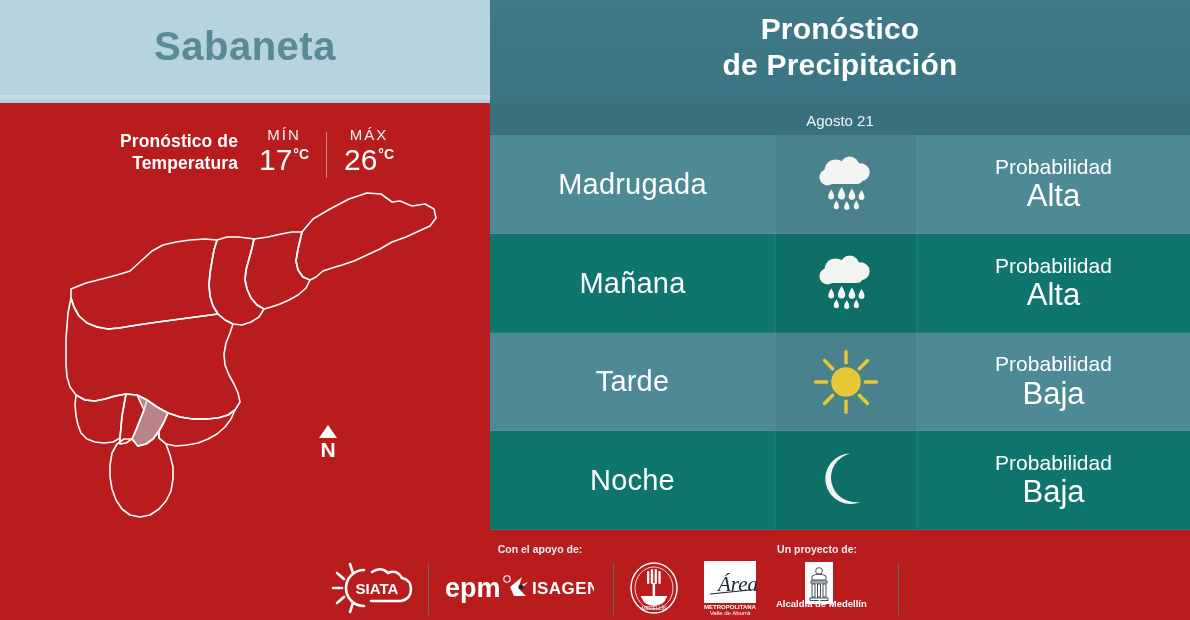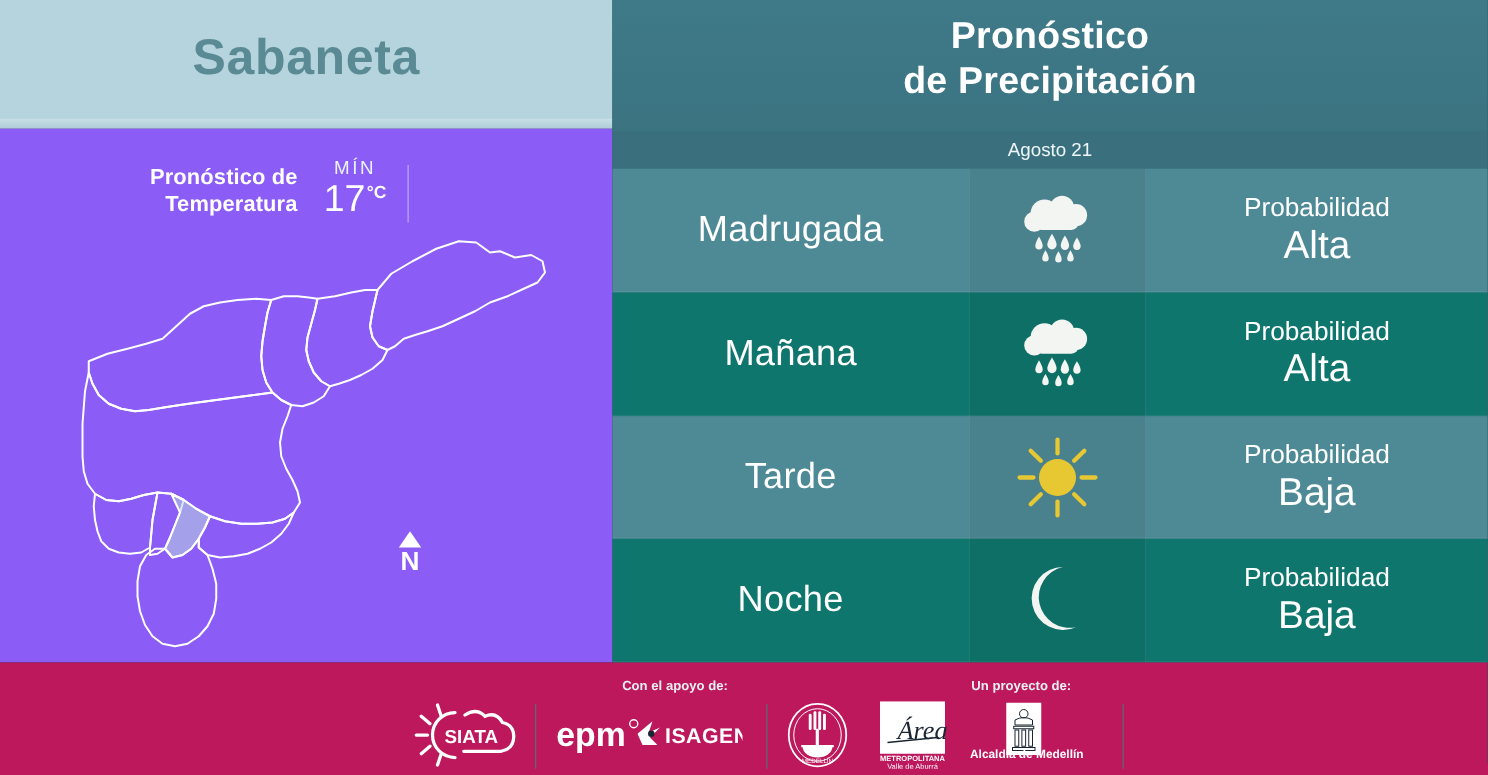--- a/index.html
+++ b/index.html
@@ -12,21 +12,21 @@
 
   
   .left-panel{position:absolute;left:0;top:0;width:437px;height:530px;}
   .left-top{position:absolute;left:0;top:0;width:490px;height:103px;background:#b5d4dd;}
   .left-top:after{content:"";position:absolute;left:0;bottom:0;width:100%;height:8px;
     background:linear-gradient(to bottom,rgba(255,255,255,.25),rgba(120,160,170,.12));}
   .city-title{
     position:absolute;left:0;top:24px;width:490px;text-align:center;
     font-size:40px;font-weight:bold;color:#5a8a93;letter-spacing:.5px;
   }
-  .left-body{position:absolute;left:0;top:103px;width:490px;height:427px;background:#8b5cf6;}
+  .left-body{position:absolute;left:0;top:103px;width:490px;height:427px;background:#b91c1c;}
 
   .temp-block{position:absolute;left:70px;top:14px;width:360px;height:70px;
     display:flex;align-items:center;}
   .temp-label{
     font-size:17.5px;font-weight:bold;color:#ffffff;line-height:1.28;
     text-align:right;width:168px;letter-spacing:.1px;
   }
   .temp-vals{display:flex;align-items:flex-start;margin-left:16px;}
   .temp-col{text-align:center;min-width:60px;}
   .temp-col .cap{font-size:15px;color:#eaf4f7;letter-spacing:2px;font-weight:normal;}
@@ -75,21 +75,21 @@
   }
   .cell-prob{
     flex:1;display:flex;flex-direction:column;align-items:center;justify-content:center;
     color:#ffffff;text-align:center;line-height:1.06;
   }
   .cell-prob .p1{font-size:21px;font-weight:normal;}
   .cell-prob .p2{font-size:31px;font-weight:normal;margin-top:2px;}
   .wicon{width:74px;height:74px;display:block;}
 
   
-  .footer{position:absolute;left:0;top:530px;width:1190px;height:90px;background:#be185d;}
+  .footer{position:absolute;left:0;top:530px;width:1190px;height:90px;background:#b91c1c;}
   .f-captions{position:absolute;left:0;top:13px;width:1190px;height:14px;}
   .f-cap{position:absolute;color:#e9eef3;font-size:10.5px;font-weight:bold;white-space:nowrap;}
   .f-cap.apoyo{left:425px;width:230px;text-align:center;}
   .f-cap.proyecto{left:657px;width:200px;text-align:right;}
   .f-logos{position:absolute;left:0;top:30px;width:1190px;height:58px;}
   .vline{position:absolute;top:3px;width:1px;height:52px;background:#5b6876;}
   .logo{position:absolute;top:0;}
   .logo svg{display:block;}
   .alc-label{position:absolute;color:#ffffff;font-size:9.5px;font-weight:bold;white-space:nowrap;}
 </style>
@@ -109,20 +109,24 @@
         <div class="temp-label">
           <span>Pronóstico de</span><br>
           <span>Temperatura</span>
         </div>
         <div class="temp-vals">
           <div class="temp-col">
             <div class="cap">MÍN</div>
             <div class="val"><span>17</span><sup>°C</sup></div>
           </div>
           <div class="temp-sep"></div>
+          <div class="temp-col">
+            <div class="cap">MÁX</div>
+            <div class="val"><span>26</span><sup>°C</sup></div>
+          </div>
         </div>
       </div>
 
       <div class="map-wrap">
         <svg viewBox="0 0 420 340" xmlns="http://www.w3.org/2000/svg">
           <g fill="none" stroke="#ffffff" stroke-width="1.6" stroke-linejoin="round" stroke-linecap="round">
 
             <path d="M262,47 L273,34 L290,24 L309,14 L327,8 L341,9 L352,17 L360,16 L372,21 L385,19 L394,24 L396,33 L390,41 L379,46 L366,52 L352,57 L340,64 L327,70 L314,76 L302,80 L292,83 L283,86 L276,92 L270,95 L263,92 L258,85 L256,76 L258,64 Z"></path>
 
             <path d="M214,54 L228,52 L241,49 L252,47 L262,47 L258,64 L256,76 L258,85 L263,92 L270,95 L266,103 L258,110 L249,115 L240,119 L231,122 L224,124 L217,120 L211,113 L207,104 L205,95 L206,85 L209,74 L212,63 Z"></path>

